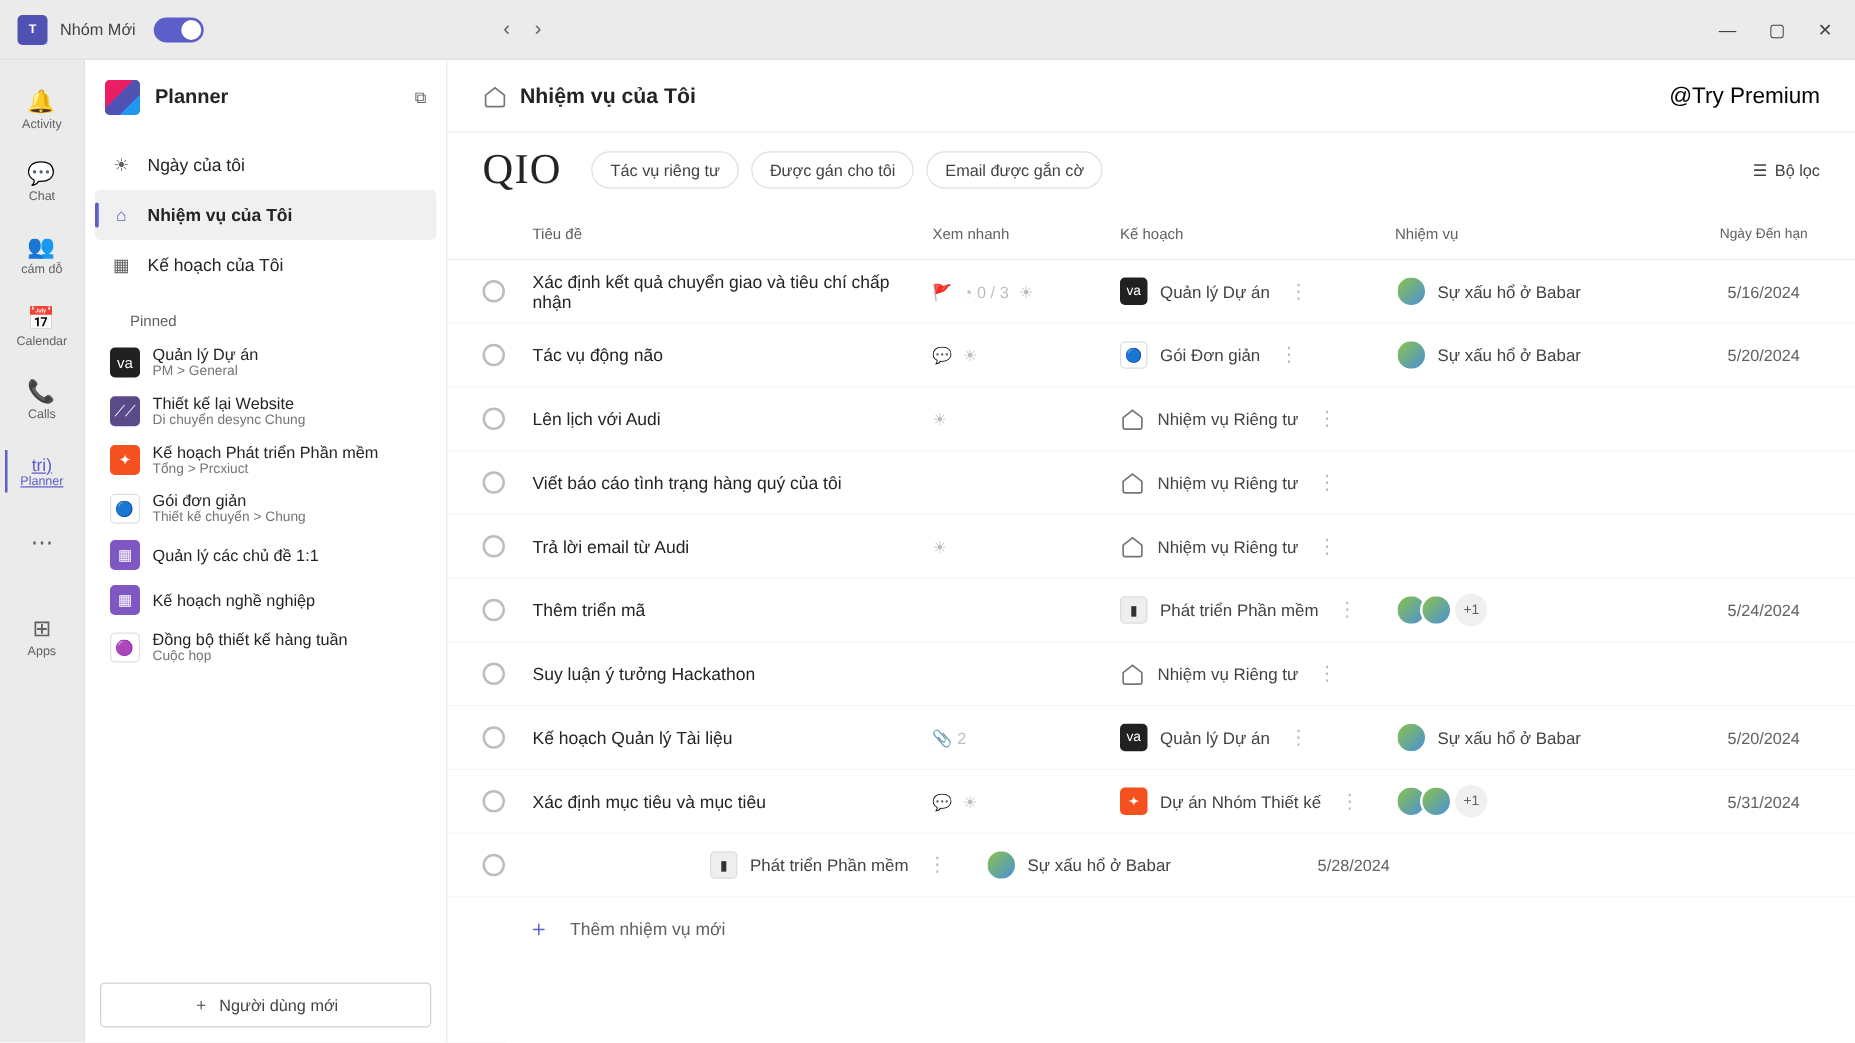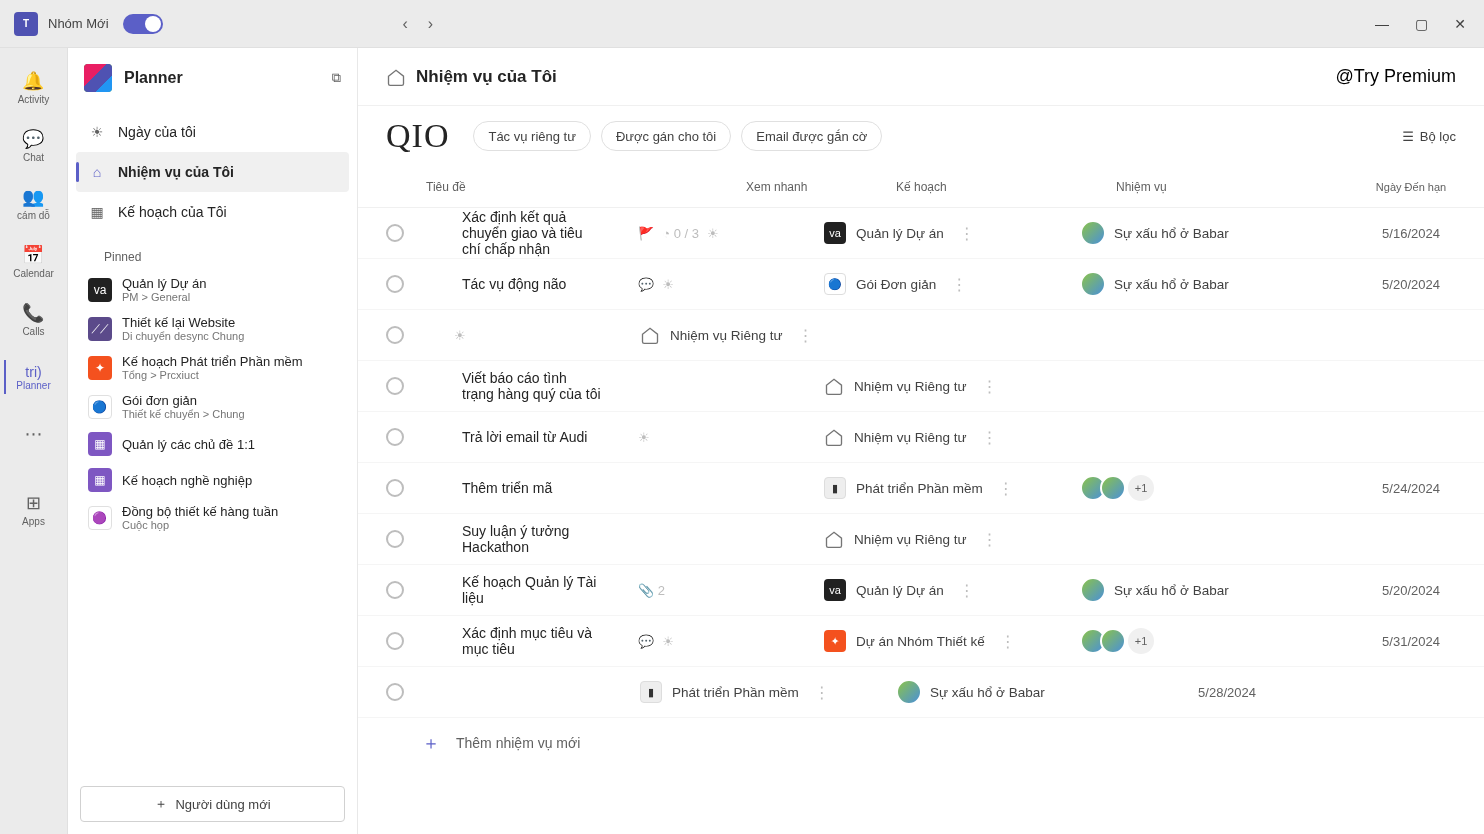--- a/index.html
+++ b/index.html
@@ -15,21 +15,21 @@
 .titlebar .search { margin-left: 20px; flex: 0 0 470px; height: 32px; background:#fff; border:1px solid #e0e0e0; border-radius:4px; display:flex; align-items:center; padding:0 10px; color:#616161; }
 .titlebar .search svg { width:16px; height:16px; margin-right:8px; fill:#616161; }
 .titlebar .spacer { flex:1; }
 .titlebar .win-controls { display:flex; gap: 26px; color:#424242; margin-right:10px; }
 .titlebar .win-controls span { cursor:pointer; font-size:14px; }
 
 .shell { display:flex; height: calc(834px - 48px); }
 
 .rail { width: 68px; background:#ebebeb; border-right:1px solid #e0e0e0; display:flex; flex-direction:column; align-items:center; padding-top:12px; gap:4px; }
 .rail-item { width:60px; height:54px; display:flex; flex-direction:column; align-items:center; justify-content:center; font-size:10px; color:#616161; border-radius:4px; cursor:pointer; position:relative; }
-.rail-item.active { color:#5b5fc7; }
+.rail-item.active { color:#5b5fc7;text-decoration:underline; }
 .rail-item.active::before { content:""; position:absolute; left:0; top:10px; bottom:10px; width:2px; background:#5b5fc7; }
 .rail-item .ico { font-size:18px; margin-bottom:2px; }
 .rail-item.custom .ico-txt { font-size:14px; font-weight:500; }
 
 .sidebar { width: 290px; background:#fff; border-right:1px solid #e8e8e8; display:flex; flex-direction:column; }
 .sb-header { height:60px; display:flex; align-items:center; padding:0 16px; gap:12px; }
 .sb-header .planner-ico { width:28px; height:28px; background:linear-gradient(135deg,#2e7d32,#4caf50); border-radius:4px; position:relative; overflow:hidden; }
 .sb-header .planner-ico::before { content:""; position:absolute; inset:0; background:linear-gradient(135deg,#e91e63 0%, #e91e63 40%, #4f52b2 40%, #4f52b2 70%, #2196f3 70%); }
 .sb-header .title { font-size:16px; font-weight:600; }
 .sb-header .expand { margin-left:auto; color:#616161; cursor:pointer; }
@@ -65,21 +65,21 @@
 
 .table-head { display:flex; align-items:center; height:42px; padding:0 28px 0 0; font-size:12px; color:#616161; border-bottom:1px solid #f0f0f0; }
 .col-check { width:60px; flex-shrink:0; }
 .col-title { flex:1; padding-left:8px; }
 .col-quick { width:150px; flex-shrink:0; }
 .col-plan { width:220px; flex-shrink:0; }
 .col-assign { width:250px; flex-shrink:0; }
 .col-date { width:90px; text-align:center; font-size:11px; flex-shrink:0; }
 
 .rows { overflow-y:auto; }
-.row { display:flex; align-items:center; height:51px; padding-right:28px; border-bottom:1px solid #f5f5f5;gap:36px; }
+.row { display:flex; align-items:center; height:51px; padding-right:28px; border-bottom:1px solid #f5f5f5; }
 .row .circle { width:18px; height:18px; border:2px solid #bdbdbd; border-radius:50%; margin-left:28px; cursor:pointer; }
 .row .col-check { display:flex; }
 .row .title { font-size:14px; color:#242424; }
 .row .quick-icons { display:flex; gap:8px; align-items:center; color:#9e9e9e; font-size:13px; }
 .row .plan { display:flex; align-items:center; gap:10px; font-size:13.5px; color:#424242; }
 .row .plan-ico { width:22px; height:22px; border-radius:4px; flex-shrink:0; display:flex; align-items:center; justify-content:center; color:#fff; font-size:11px; }
 .row .assign { display:flex; align-items:center; gap:8px; font-size:13.5px; color:#424242; }
 .row .avatar { width:26px; height:26px; border-radius:50%; background:linear-gradient(135deg,#8bc34a,#4a90d9); flex-shrink:0; border:2px solid #fff; }
 .row .avatar.stack { margin-left:-14px; }
 .row .more-badge { width:26px; height:26px; border-radius:50%; background:#f0f0f0; display:flex; align-items:center; justify-content:center; font-size:11px; color:#616161; margin-left:-6px; }
@@ -302,20 +302,21 @@
               <div class="avatar"></div>
               <span>Sự xấu hổ ở Babar</span>
             </div>
           </div>
     <div class="col-date"><span class="date">5/20/2024</span></div>
         </div>
         <div class="row">
     <div class="col-check">
             <div class="circle"></div>
           </div>
+    <div class="col-title"><span class="title">Lên lịch với Audi</span></div>
     <div class="col-quick">
             <div class="quick-icons">
               <span style="color:#bdbdbd">☀</span>
             </div>
           </div>
     <div class="col-plan">
             <div class="plan">
               <svg class="house-icon" viewBox="0 0 24 24" fill="none" stroke="#757575" stroke-width="1.6" style="width:20px;height:20px">
                 <path d="M3 11l9-7 9 7v9a2 2 0 0 1-2 2H5a2 2 0 0 1-2-2z"></path>
               </svg>

